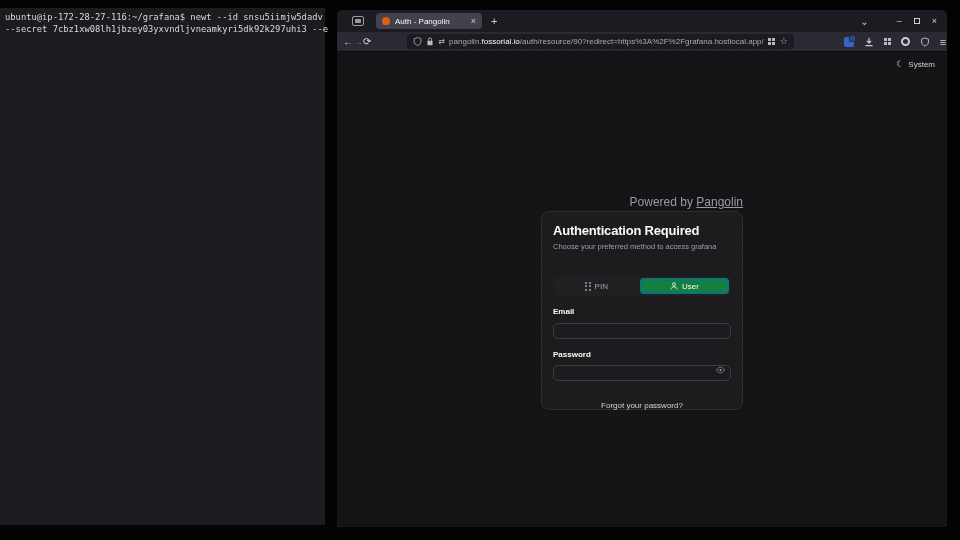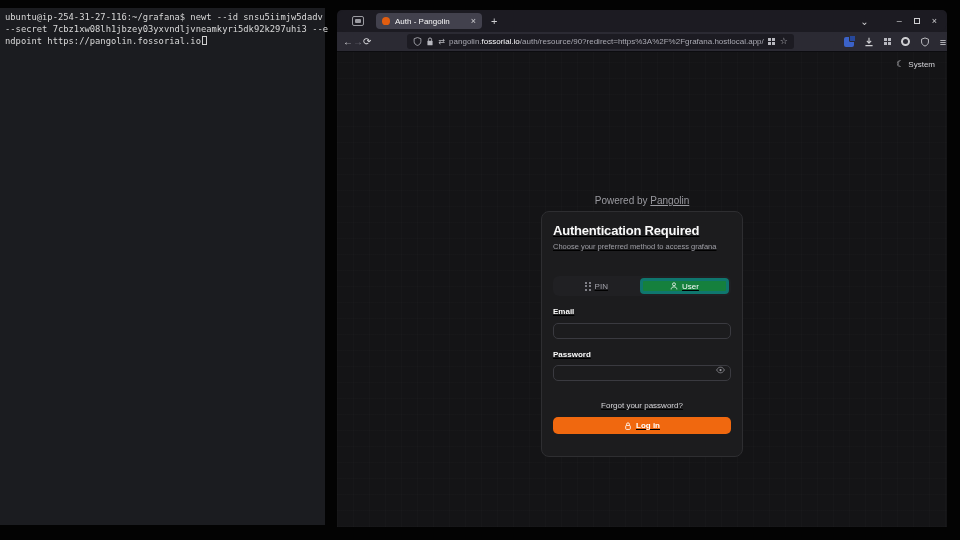--- a/index.html
+++ b/index.html
@@ -58,24 +58,24 @@
   
   .page { position:absolute; left:0; top:42px; width:610px; height:475px; background:#141416;
           background-image:
             repeating-linear-gradient(0deg, rgba(255,255,255,0.012) 0 1px, transparent 1px 16px),
             repeating-linear-gradient(90deg, rgba(255,255,255,0.012) 0 1px, transparent 1px 16px); }
   .theme-toggle { position:absolute; top:7px; right:12px; display:flex; align-items:center; gap:4px;
                   color:#d4d4d8; font-size:8px; }
   .theme-toggle .glyph { font-size:9px; }
 
   .auth-col { position:absolute; left:50%; top:143px; transform:translateX(-50%); width:202px; }
-  .powered { text-align:center; font-size:10px; color:#9a9aa0; height:10px; margin-bottom:6px; }
+  .powered { text-align:right; font-size:12px; color:#9a9aa0; height:10px; margin-bottom:6px; }
   .powered a { color:#9a9aa0; text-decoration:underline; }
 
-  .card { background:#1c1c1e; border:1px solid #2e2e31; border-radius:8px; padding:11px; height:246px;text-decoration:underline; }
+  .card { background:#1c1c1e; border:1px solid #2e2e31; border-radius:8px; padding:11px; height:199px; }
   .card-title { font-size:13px; font-weight:bold; color:#fafafa; letter-spacing:-0.2px; line-height:16px; }
   .card-sub { font-size:7.5px; color:#9f9fa6; margin-top:3px; line-height:9px; }
 
   .seg-tabs { margin-top:25px; height:20px; background:#202023; border-radius:6px; padding:2px; display:flex; gap:2px; }
   .seg-tab { flex:1; border-radius:4px; display:flex; align-items:center; justify-content:center; gap:4px;
              font-size:8px; color:#a1a1aa; }
   .seg-tab.active { background:#15803d; border:3px solid #0f766e; color:#fafafa; }
   .dots { display:grid; grid-template-columns:2px 2px; gap:1.5px; }
   .dots i { width:2px; height:2px; background:currentColor; border-radius:50%; }
 
@@ -87,23 +87,22 @@
 
   .forgot { margin-top:20px; text-align:center; font-size:8px; color:#d4d4d8; line-height:9px; }
   .login-btn { margin-top:7px; width:100%; height:17px; border:none; border-radius:5px; background:#f0680f;
                color:#ffffff; font-size:8px; font-weight:bold; display:flex; align-items:center;
                justify-content:center; gap:4px; font-family:inherit; }
 </style>
 </head>
 <body>
 
 <div class="terminal">
-  <div class="term-line">ubuntu@ip-254-31-27-116:~/grafana$ newt --id snsu5iimjw5dadv</div>
+  <div class="term-line">ubuntu@ip-172-28-27-116:~/grafana$ newt --id snsu5iimjw5dadv</div>
   <div class="term-line">--secret 7cbz1xw08lh1jbzey03yxvndljvneamkyri5dk92k297uhi3 --e</div>
-  <div class="term-line"><span>ndpoint https://pangolin.fossorial.io</span><span class="cursor"></span></div>
 </div>
 
 <div class="browser">
 
   <div class="tabbar">
     <div class="ffview"></div>
     <div class="tab">
       <span class="favicon"></span>
       <span class="tab-title">Auth - Pangolin</span>
       <span class="tab-close">×</span>
@@ -213,23 +212,16 @@
           <span class="eye-btn">
             <svg width="9" height="8" viewBox="0 0 16 12">
               <path d="M1 6 C3 2.5 5.5 1 8 1 C10.5 1 13 2.5 15 6 C13 9.5 10.5 11 8 11 C5.5 11 3 9.5 1 6 Z" fill="none" stroke="#9a9aa0" stroke-width="1.3"></path>
               <circle cx="8" cy="6" r="2" fill="#9a9aa0"></circle>
             </svg>
           </span>
         </div>
 
         <div class="forgot">Forgot your password?</div>
 
-        <button class="login-btn">
-          <svg width="8" height="8" viewBox="0 0 12 14">
-            <rect x="2" y="6" width="8" height="7" rx="1.5" fill="none" stroke="#ffffff" stroke-width="1.5"></rect>
-            <path d="M3.5 6 V4 a2.5 2.5 0 0 1 5 0 V6" fill="none" stroke="#ffffff" stroke-width="1.5"></path>
-          </svg>
-          <span>Log in</span>
-        </button>
       </div>
     </div>
   </div>
 </div>
 
 </body></html>

